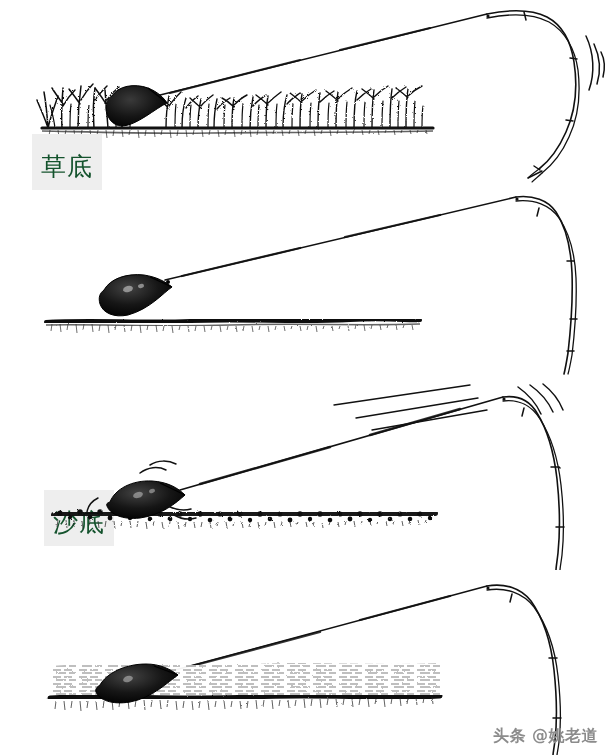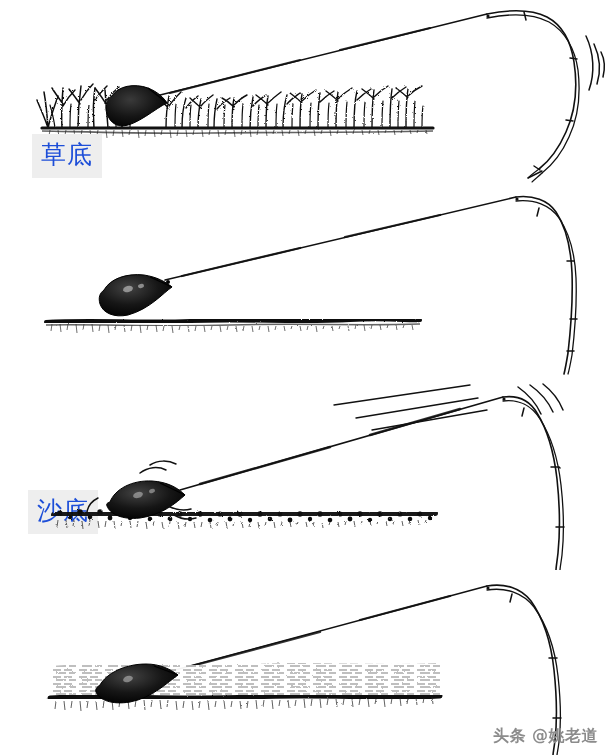--- a/index.html
+++ b/index.html
@@ -10,30 +10,30 @@
   }
   .panel{position:absolute;left:0;width:610px;}
   #panel-grass{top:0;height:185px;}
   #panel-sand{top:185px;height:190px;}
   #panel-gravel{top:375px;height:195px;}
   #panel-mud{top:570px;height:185px;}
   .panel svg{display:block;width:610px;}
   .label{
     position:absolute;
     background:#eeeeee;
-    color:#1d4ed8;
+    color:#14532d;
     font-family:"DejaVu Sans","Liberation Sans",sans-serif;
     font-size:25px;
     line-height:34px;
     letter-spacing:1px;
-    padding:4px 9px 6px 9px;
+    padding:16px 9px 6px 9px;
     white-space:nowrap;
   }
   #label-grass{left:32px;top:134px;}
-  #label-sand{left:28px;top:305px;}
+  #label-sand{left:44px;top:305px;}
   .watermark{
     position:absolute;
     right:12px;bottom:8px;
     color:#8c8c8c;
     font-family:"DejaVu Sans","Liberation Sans",sans-serif;
     font-size:16px;
     font-weight:bold;
     letter-spacing:0.5px;
     white-space:nowrap;
     margin-top:32px;

